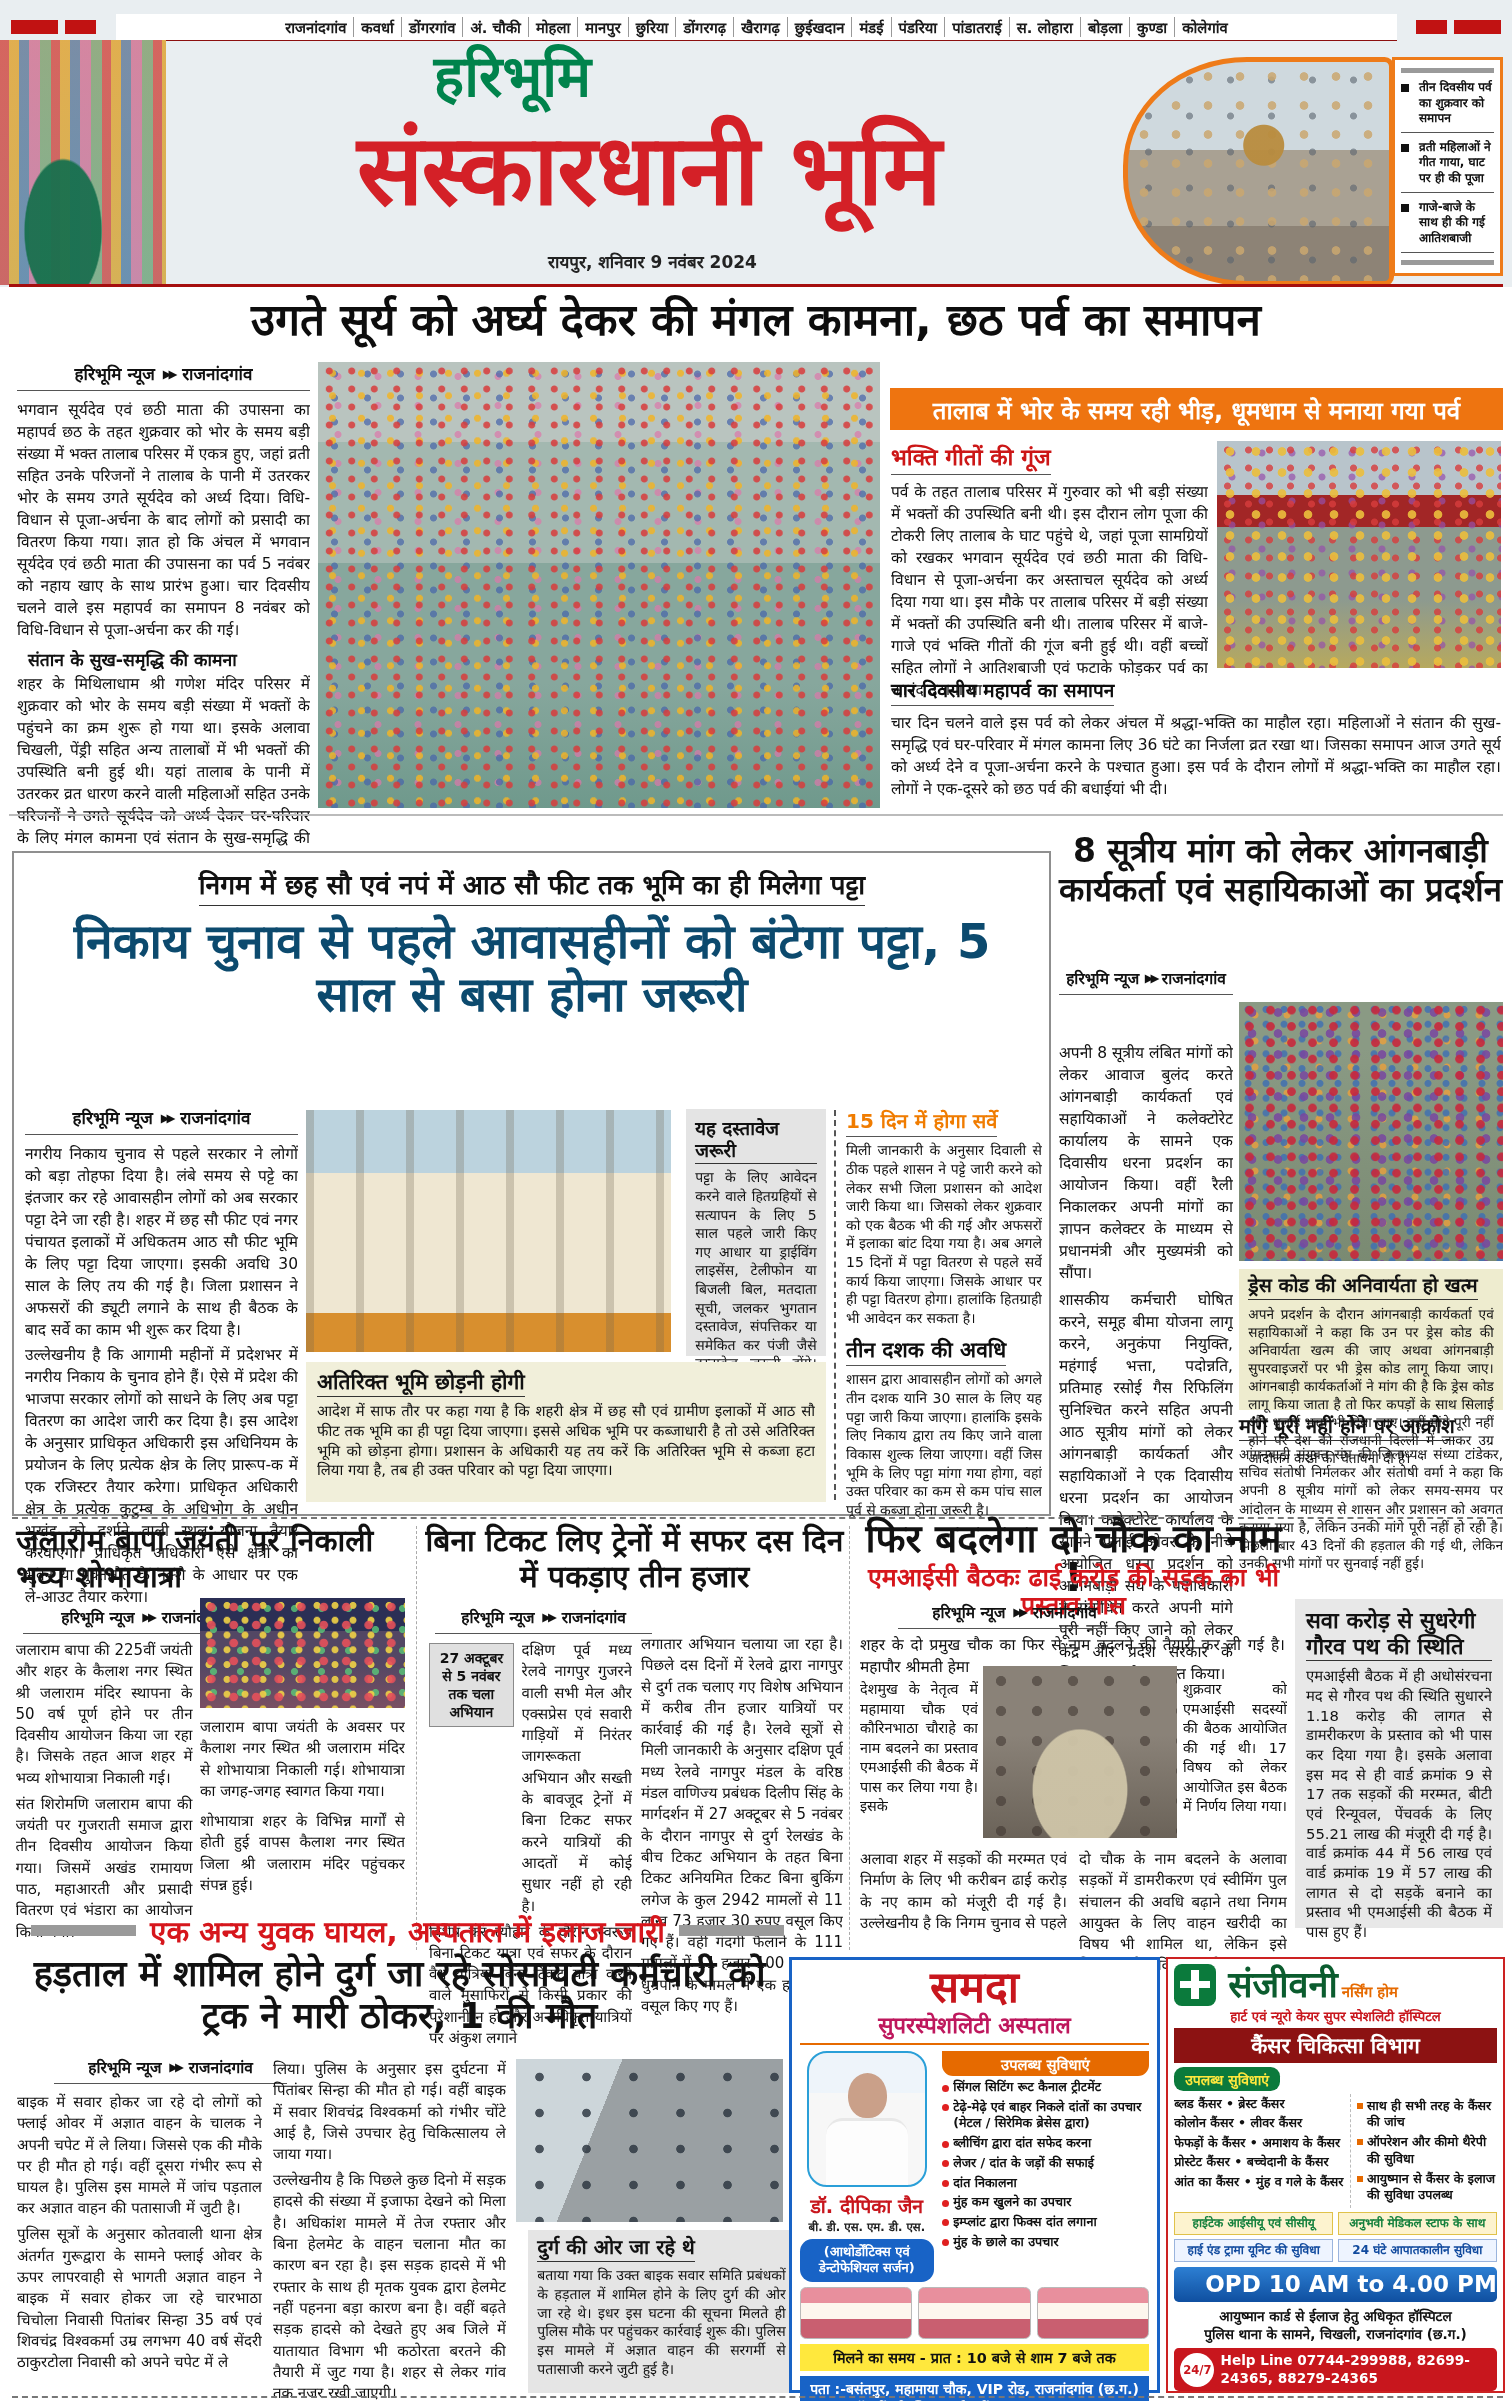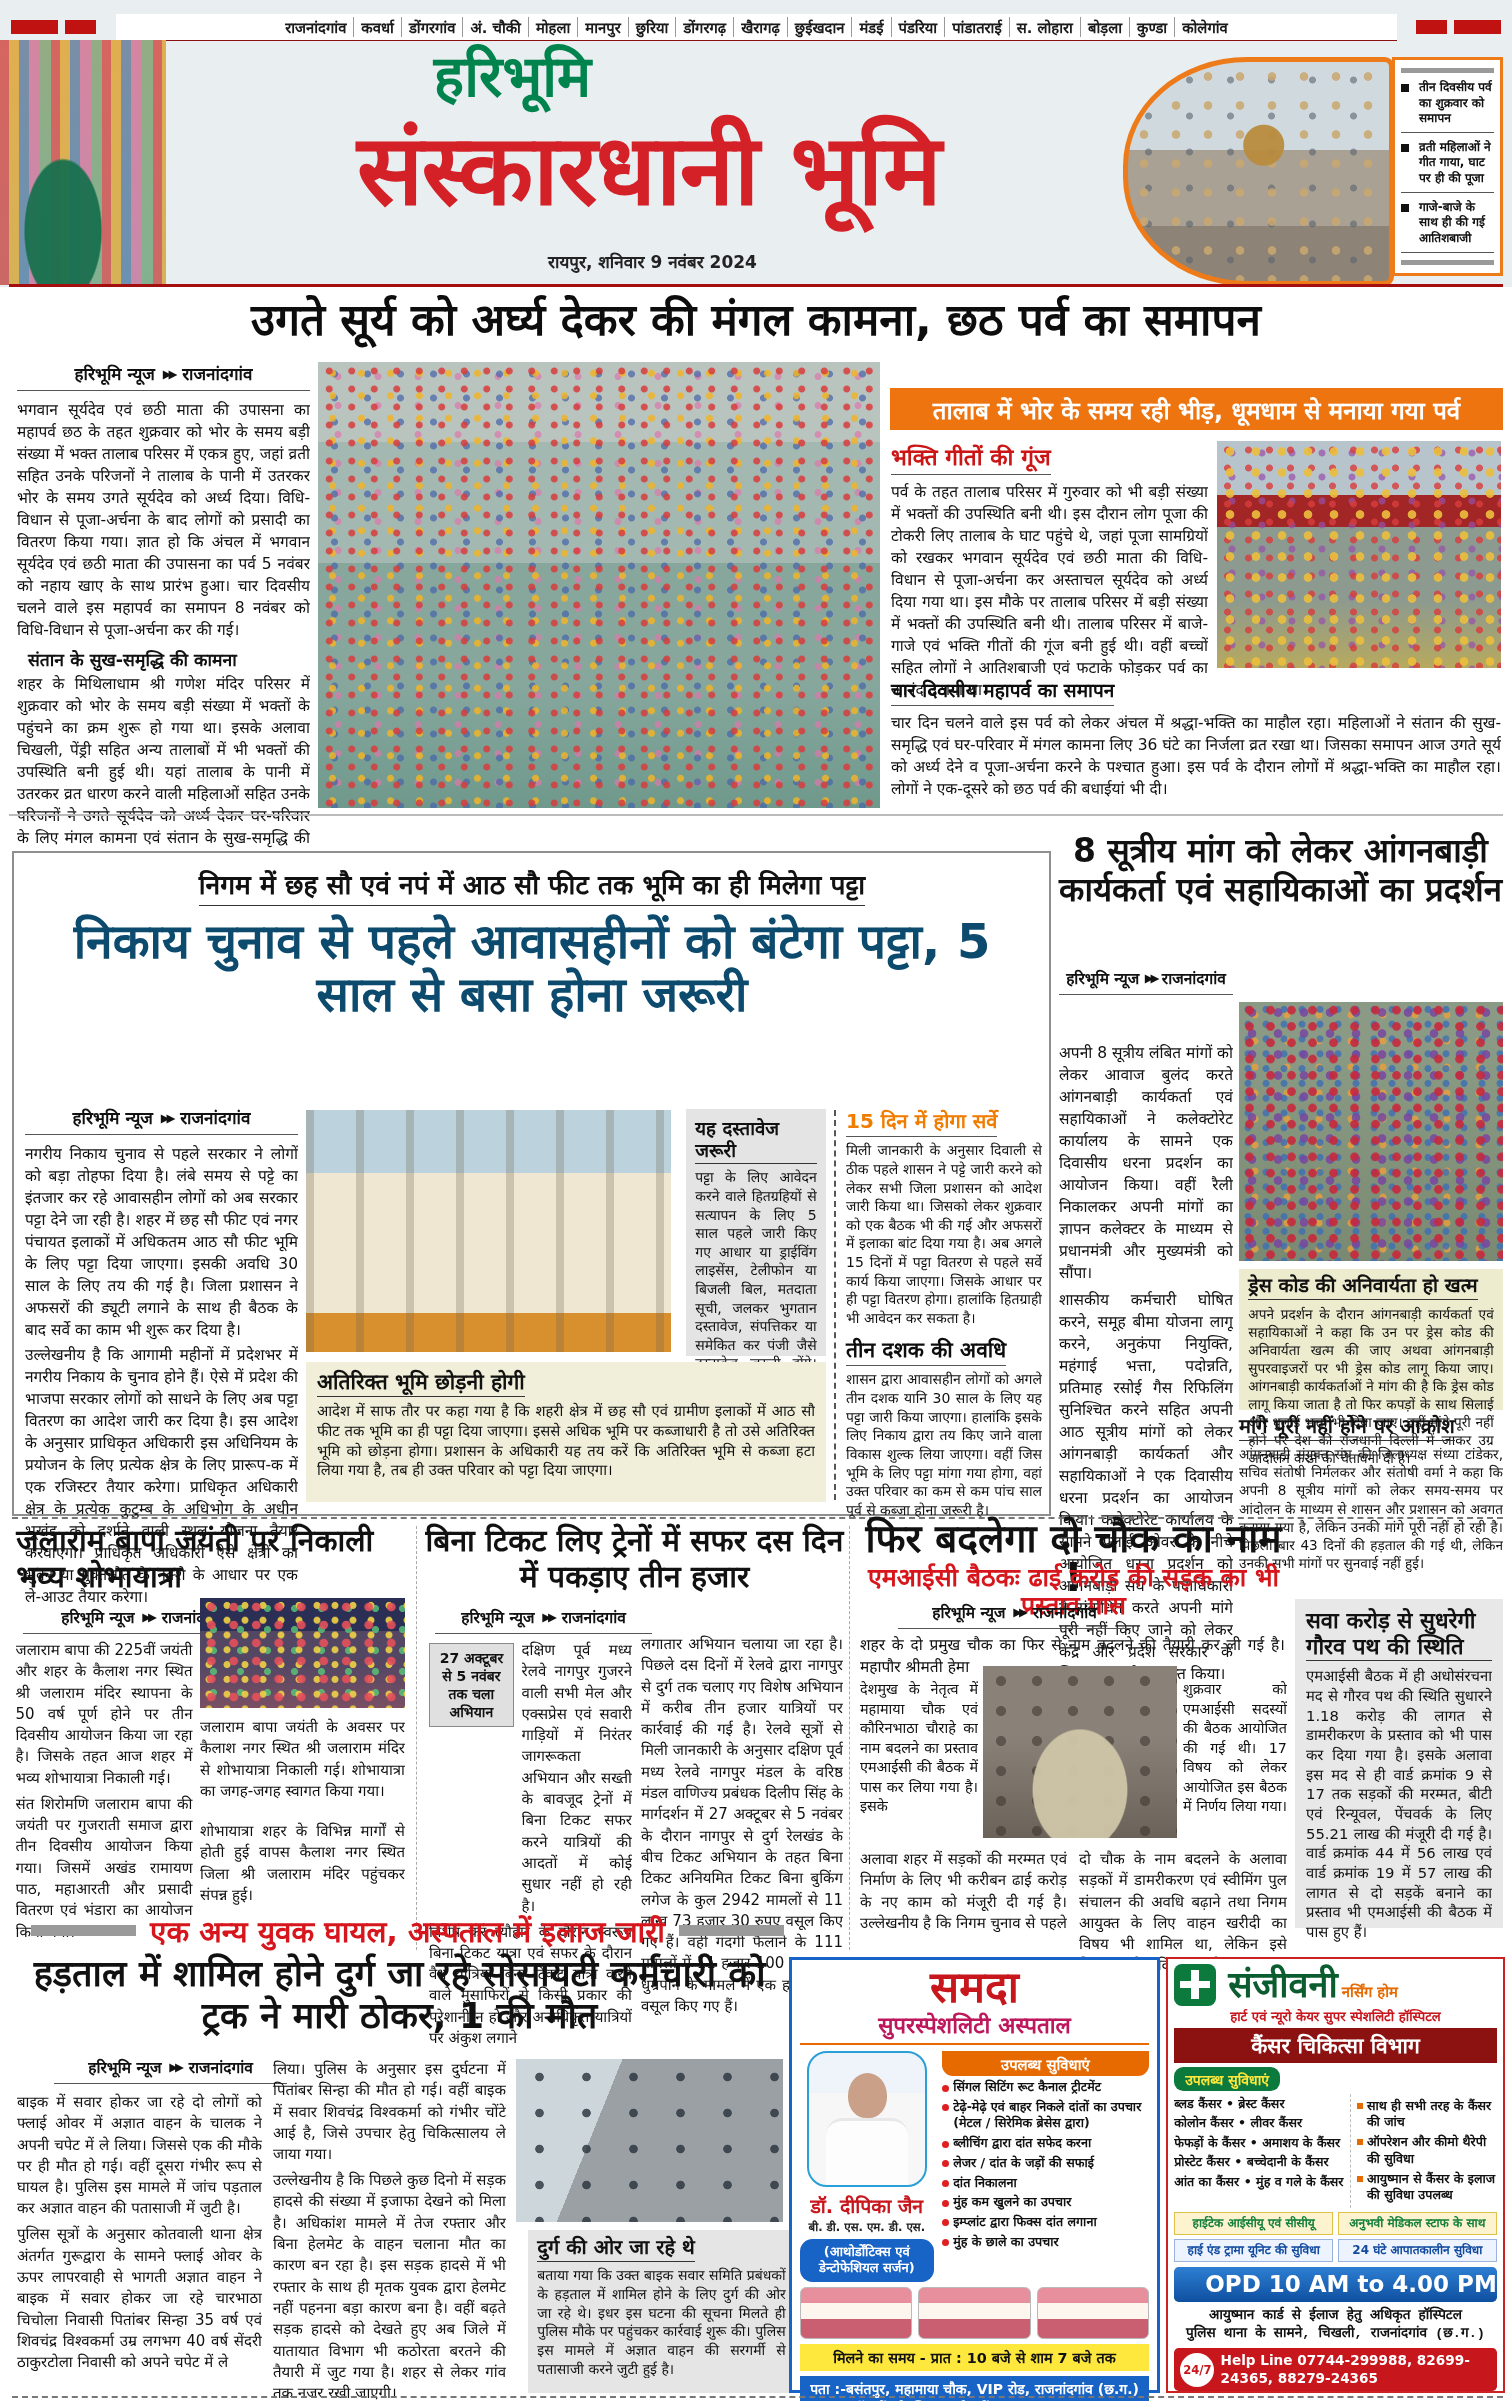--- a/index.html
+++ b/index.html
@@ -210,21 +210,21 @@
   .ad2-cl{flex:1.15;}
   .ad2-cl .ci{font-size:12.6px;font-weight:bold;line-height:1.55;white-space:nowrap;}
   .ad2-cr{flex:1;border-left:1.6px dashed #bbb;padding-left:6.2px;}
   .ad2-cr .ce{font-size:12.6px;font-weight:bold;line-height:1.3;margin:3.9px 0;padding-left:10px;position:relative;}
   .ad2-cr .ce::before{content:"";position:absolute;left:0;top:4.7px;width:6.2px;height:6.2px;background:#e66a00;}
   .ad2-mini{display:flex;gap:4.7px;margin-top:3.9px;}
   .ad2-mini div{flex:1;font-size:12px;font-weight:bold;text-align:center;padding:3.1px 1.6px;line-height:1.25;}
   .m-red{background:#fdf3cf;color:#15803d;border:1.2px solid #e0c24a;}
   .m-blue{background:#eef4ff;color:#114a9e;border:1.2px solid #9ab4dd;}
   .ad2-opd{margin-top:4.7px;background:linear-gradient(#2d7fd3,#0f4fa0);color:#fff;font-size:23px;font-weight:bold;text-align:right;padding:4.7px 0;border-radius:4.7px;}
-  .ad2-note{font-size:13.6px;font-weight:bold;text-align:center;line-height:1.35;margin-top:4.7px;font-family:Liberation Mono, monospace;}
+  .ad2-note{font-size:13.6px;font-weight:bold;text-align:center;line-height:1.35;margin-top:4.7px;}
   .ad2-help{margin-top:4.7px;background:#c8161d;color:#fff;display:flex;align-items:center;gap:6.2px;padding:3.9px 6.2px;border-radius:4.7px;}
   .ad2-247{flex:0 0 34px;width:34px;height:34px;border-radius:50%;background:#fff;color:#c8161d;font-weight:bold;font-size:11.6px;display:flex;align-items:center;justify-content:center;}
   .ad2-hl{font-size:13.6px;font-weight:bold;line-height:1.3;}
   .bot-dash{left:11.6px;top:2396px;width:1491px;height:0;border-top:2.3px dashed #777;}
 </style>
 </head>
 <body>
 
 <div id="page">
   <div class="abs mast-bg"></div>
@@ -363,21 +363,21 @@
         <span>राजनांदगांव</span>
       </div>
   </div>
   <div class="abs jl-col1">
     <div class="bodytxt">जलाराम बापा की 225वीं जयंती और शहर के कैलाश नगर स्थित श्री जलाराम मंदिर स्थापना के 50 वर्ष पूर्ण होने पर तीन दिवसीय आयोजन किया जा रहा है। जिसके तहत आज शहर में भव्य शोभायात्रा निकाली गई।</div>
     <div class="bodytxt" style="margin-top:4.7px;">संत शिरोमणि जलाराम बापा की जयंती पर गुजराती समाज द्वारा तीन दिवसीय आयोजन किया गया। जिसमें अखंड रामायण पाठ, महाआरती और प्रसादी वितरण एवं भंडारा का आयोजन किया गया।</div>
   </div>
   <div class="abs ph ph-jalaram"></div>
   <div class="abs jl-col2">
     <div class="bodytxt">जलाराम बापा जयंती के अवसर पर कैलाश नगर स्थित श्री जलाराम मंदिर से शोभायात्रा निकाली गई। शोभायात्रा का जगह-जगह स्वागत किया गया।</div>
-    <div class="bodytxt" style="margin-top:19px;">शोभायात्रा शहर के विभिन्न मार्गों से होती हुई वापस कैलाश नगर स्थित जिला श्री जलाराम मंदिर पहुंचकर संपन्न हुई।</div>
+    <div class="bodytxt" style="margin-top:9px;">शोभायात्रा शहर के विभिन्न मार्गों से होती हुई वापस कैलाश नगर स्थित जिला श्री जलाराम मंदिर पहुंचकर संपन्न हुई।</div>
   </div>
   <div class="abs v1"></div>
 
   <div class="abs tk-headline">बिना टिकट लिए ट्रेनों में सफर दस दिन में पकड़ाए तीन हजार</div>
   <div class="abs tk-byline">
     <div class="byline">
         <span>हरिभूमि न्यूज</span>
         <span class="arr">▶▶</span>
         <span>राजनांदगांव</span>
       </div>

